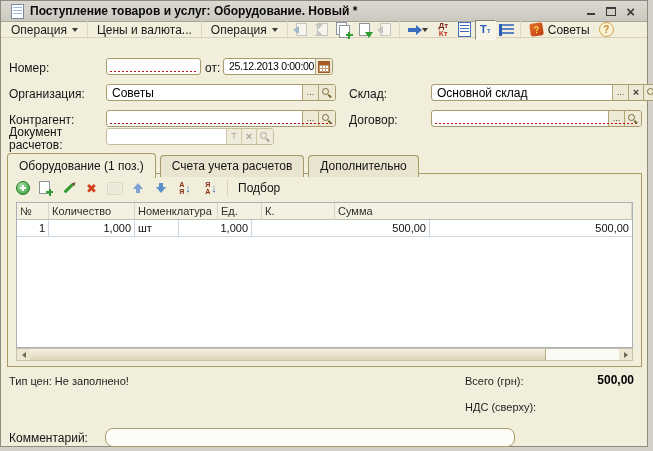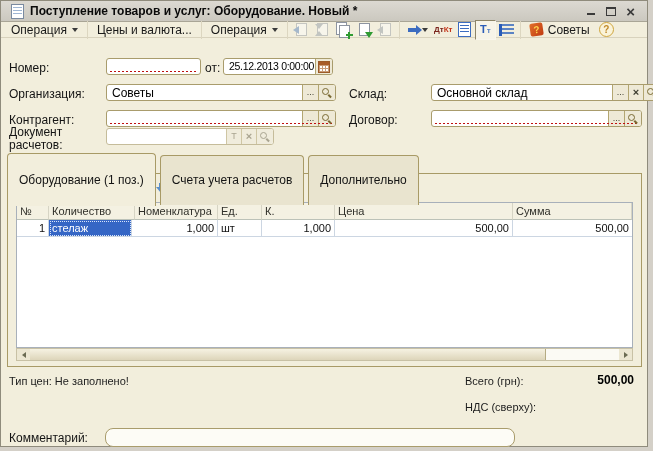--- a/index.html
+++ b/index.html
@@ -37,21 +37,21 @@
   .mini-doc.front{position:absolute;left:6px;top:5px}
   .plus-green{position:absolute;right:1px;bottom:1px;width:7px;height:7px;
       background:linear-gradient(#2f9b32,#2f9b32) center/100% 2px no-repeat,linear-gradient(#2f9b32,#2f9b32) center/2px 100% no-repeat}
   .tri{width:0;height:0;display:inline-block}
   .tri-l{border-top:4px solid transparent;border-bottom:4px solid transparent;border-right:6px solid #4a79b8;position:absolute;left:2px;top:6px}
   .tri-ud{position:absolute;left:3px;top:4px;border-left:4px solid transparent;border-right:4px solid transparent;border-top:5px solid #8a94a2}
   .tri-ud2{position:absolute;left:3px;bottom:4px;border-left:4px solid transparent;border-right:4px solid transparent;border-bottom:5px solid #8a94a2}
   .arr-dl{position:absolute;right:2px;bottom:2px;border-left:4px solid transparent;border-right:4px solid transparent;border-top:6px solid #2f9b32}
   .go-arrow{width:8px;height:4px;background:#3c6cc0;position:relative;display:inline-block;margin-right:6px}
   .go-arrow::after{content:"";position:absolute;right:-6px;top:-3px;border-top:5px solid transparent;border-bottom:5px solid transparent;border-left:6px solid #3c6cc0}
-  .dtkt{display:flex;font-size:8px;font-weight:bold;line-height:8px}
+  .dtkt{display:flex;flex-direction:column;font-size:8px;font-weight:bold;line-height:8px}
   .dtkt .dt{color:#7b241c}.dtkt .kt{color:#c43519}
   .list-ic{width:11px;height:13px;background:#fff;border:1px solid #3c6cc0;position:relative}
   .list-ic::after{content:"";position:absolute;left:1px;top:2px;right:1px;height:9px;
       background:repeating-linear-gradient(#3c6cc0 0 1px,transparent 1px 3px)}
   .pressed{border:1px solid;border-color:#8d8568 #f9f6ec #f9f6ec #8d8568;background:#f7f4e8;box-sizing:border-box}
   .tt-ic{color:#2a5cb8;font-weight:bold;font-size:11px;line-height:11px}
   .tt-ic small{font-size:8px;color:#5b83c4}
   .struct-ic{width:12px;height:12px;background:
       repeating-linear-gradient(#5b83c4 0 2px,transparent 2px 4px);border-left:3px solid #2a5cb8}
   .tips-ic{width:13px;height:13px;background:linear-gradient(135deg,#e2702a,#c03a10);border-radius:2px;
@@ -77,21 +77,21 @@
   .cal{width:10px;height:10px;border:1px solid #9c5a28;box-sizing:content-box;background:
       linear-gradient(#a85c28,#a85c28) 0 0/100% 3px no-repeat,
       repeating-linear-gradient(90deg,#c89b77 0 1px,transparent 1px 3px),
       repeating-linear-gradient(#c89b77 0 1px,transparent 1px 3px),#fff}
   .fld.disabled{border-color:#c5bc9a}
   .fld.disabled .fbtn{color:#a9a490;background:#f0ecdc;border-left-color:#cfc6a4}
   .fld.disabled .mag::before{border-color:#a9a490}.fld.disabled .mag::after{background:#a9a490}
 
   
   .tabs{position:absolute;left:6px;top:152px;display:flex;gap:4px;align-items:flex-end;z-index:3}
-  .tab{font-size:12px;color:#141414;padding:16px 11px;background:#e9e4cf;border:1px solid #a89a66;border-bottom:none;
+  .tab{font-size:12px;color:#141414;padding:2px 11px;background:#e9e4cf;border:1px solid #a89a66;border-bottom:none;
        border-radius:4px 4px 0 0;height:17px;line-height:17px;white-space:nowrap}
   .tab.active{background:#f2eedc;height:20px;line-height:20px;margin-bottom:-1px}
   .panel{position:absolute;left:6px;top:172px;width:635px;height:194px;border:1px solid #a89a66;background:#f2eedc;box-sizing:border-box}
 
   
   .rowbar{position:absolute;left:6px;top:4px;display:flex;align-items:center;gap:6px;height:20px}
   .ric{width:17px;height:17px;display:inline-flex;align-items:center;justify-content:center;position:relative}
   .add-circle{width:14px;height:14px;border-radius:50%;border:1px solid #1f7a22;box-sizing:border-box;position:relative;
       background:radial-gradient(circle at 35% 30%,#a8dca8,#2f9b32)}
   .plus-white{position:absolute;left:3px;top:3px;width:6px;height:6px;
@@ -348,26 +348,24 @@
       <button class="pickbtn">Подбор</button>
     </div>
 
     <div class="table-wrap">
       <div class="trow thead">
         <div class="tc c0">№</div>
         <div class="tc c2">Количество</div>
         <div class="tc c1">Номенклатура</div>
         <div class="tc c3">Ед.</div>
         <div class="tc c4">К.</div>
-        <div class="tc c5">Цена</div>
         <div class="tc c6">Сумма</div>
       </div>
       <div class="trow">
         <div class="tc c0 tnum">1</div>
-        <div class="tc c1 sel">стелаж</div>
         <div class="tc c2 tnum">1,000</div>
         <div class="tc c3">шт</div>
         <div class="tc c4 tnum">1,000</div>
         <div class="tc c5 tnum">500,00</div>
         <div class="tc c6 tnum">500,00</div>
       </div>
     </div>
 
     <div class="hs">
       <span class="hs-btn">

